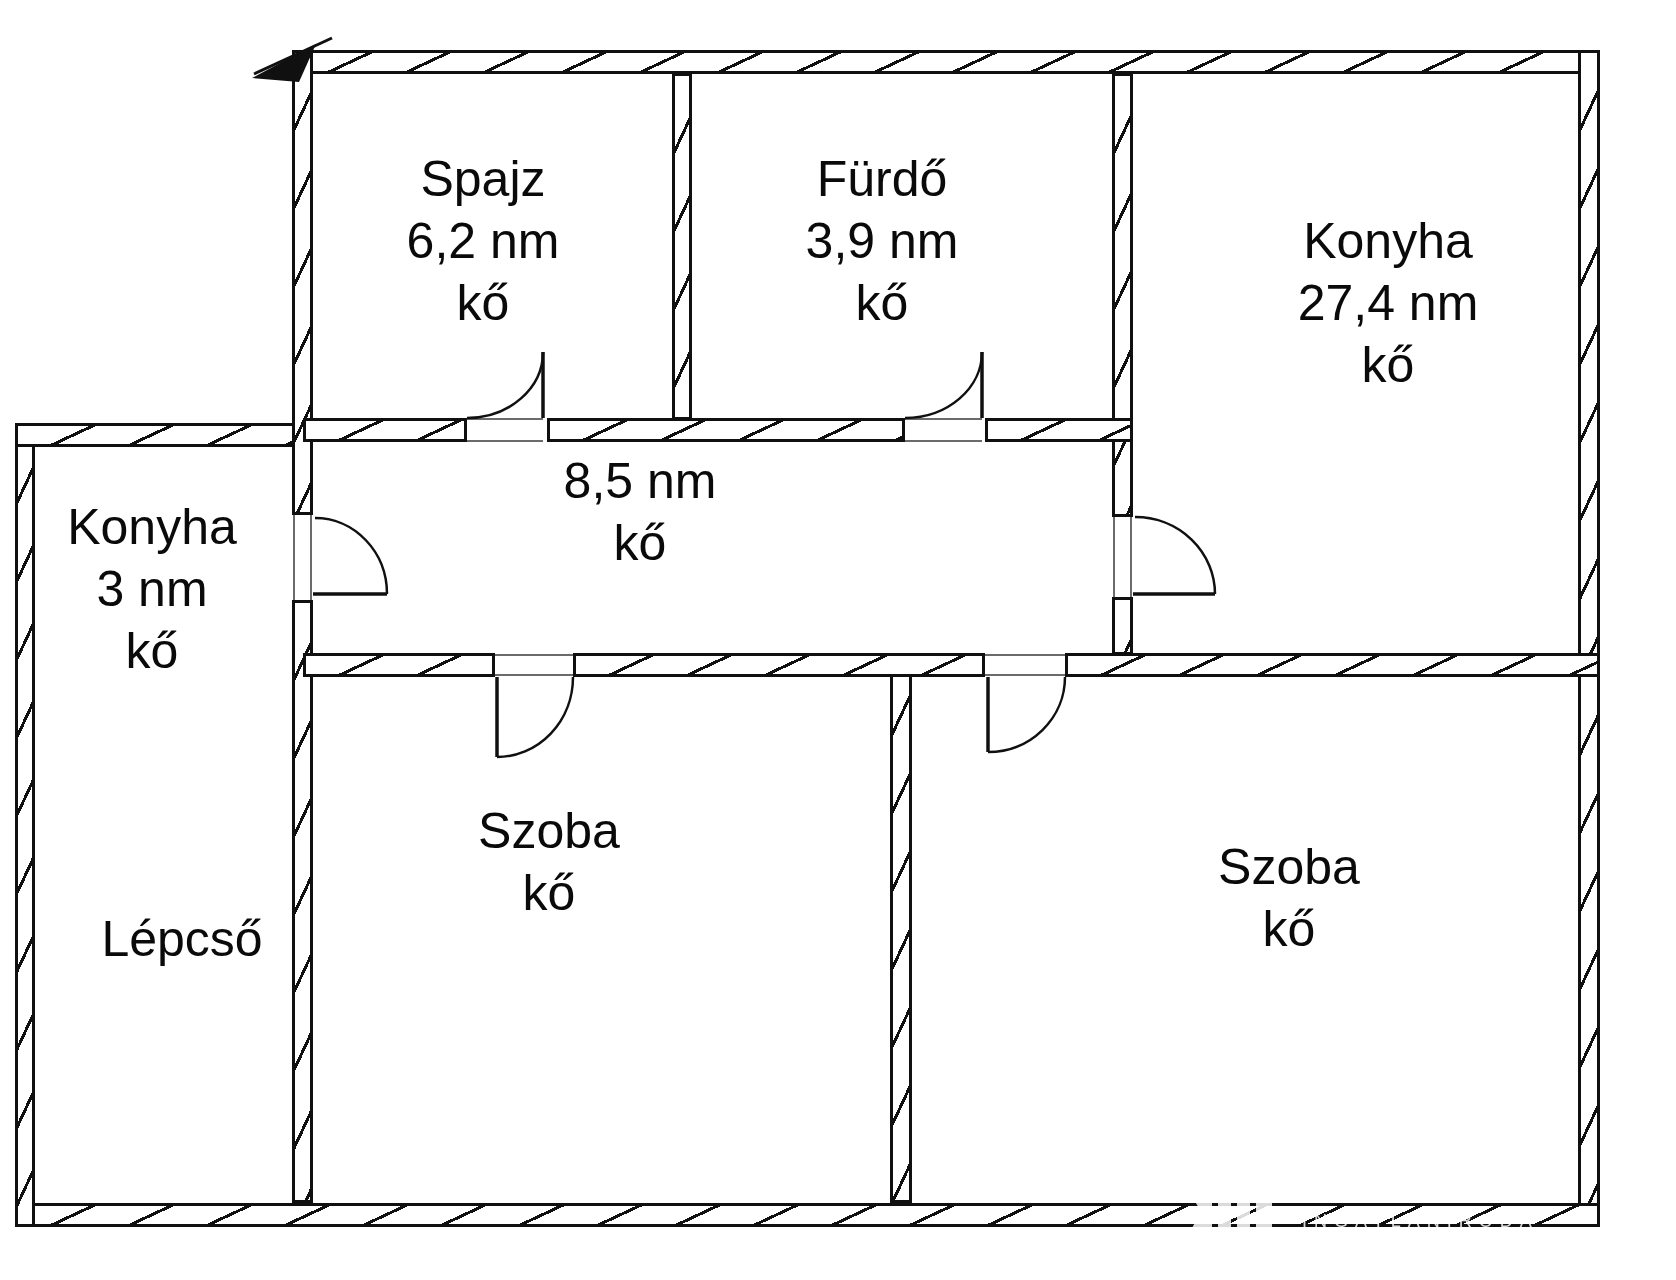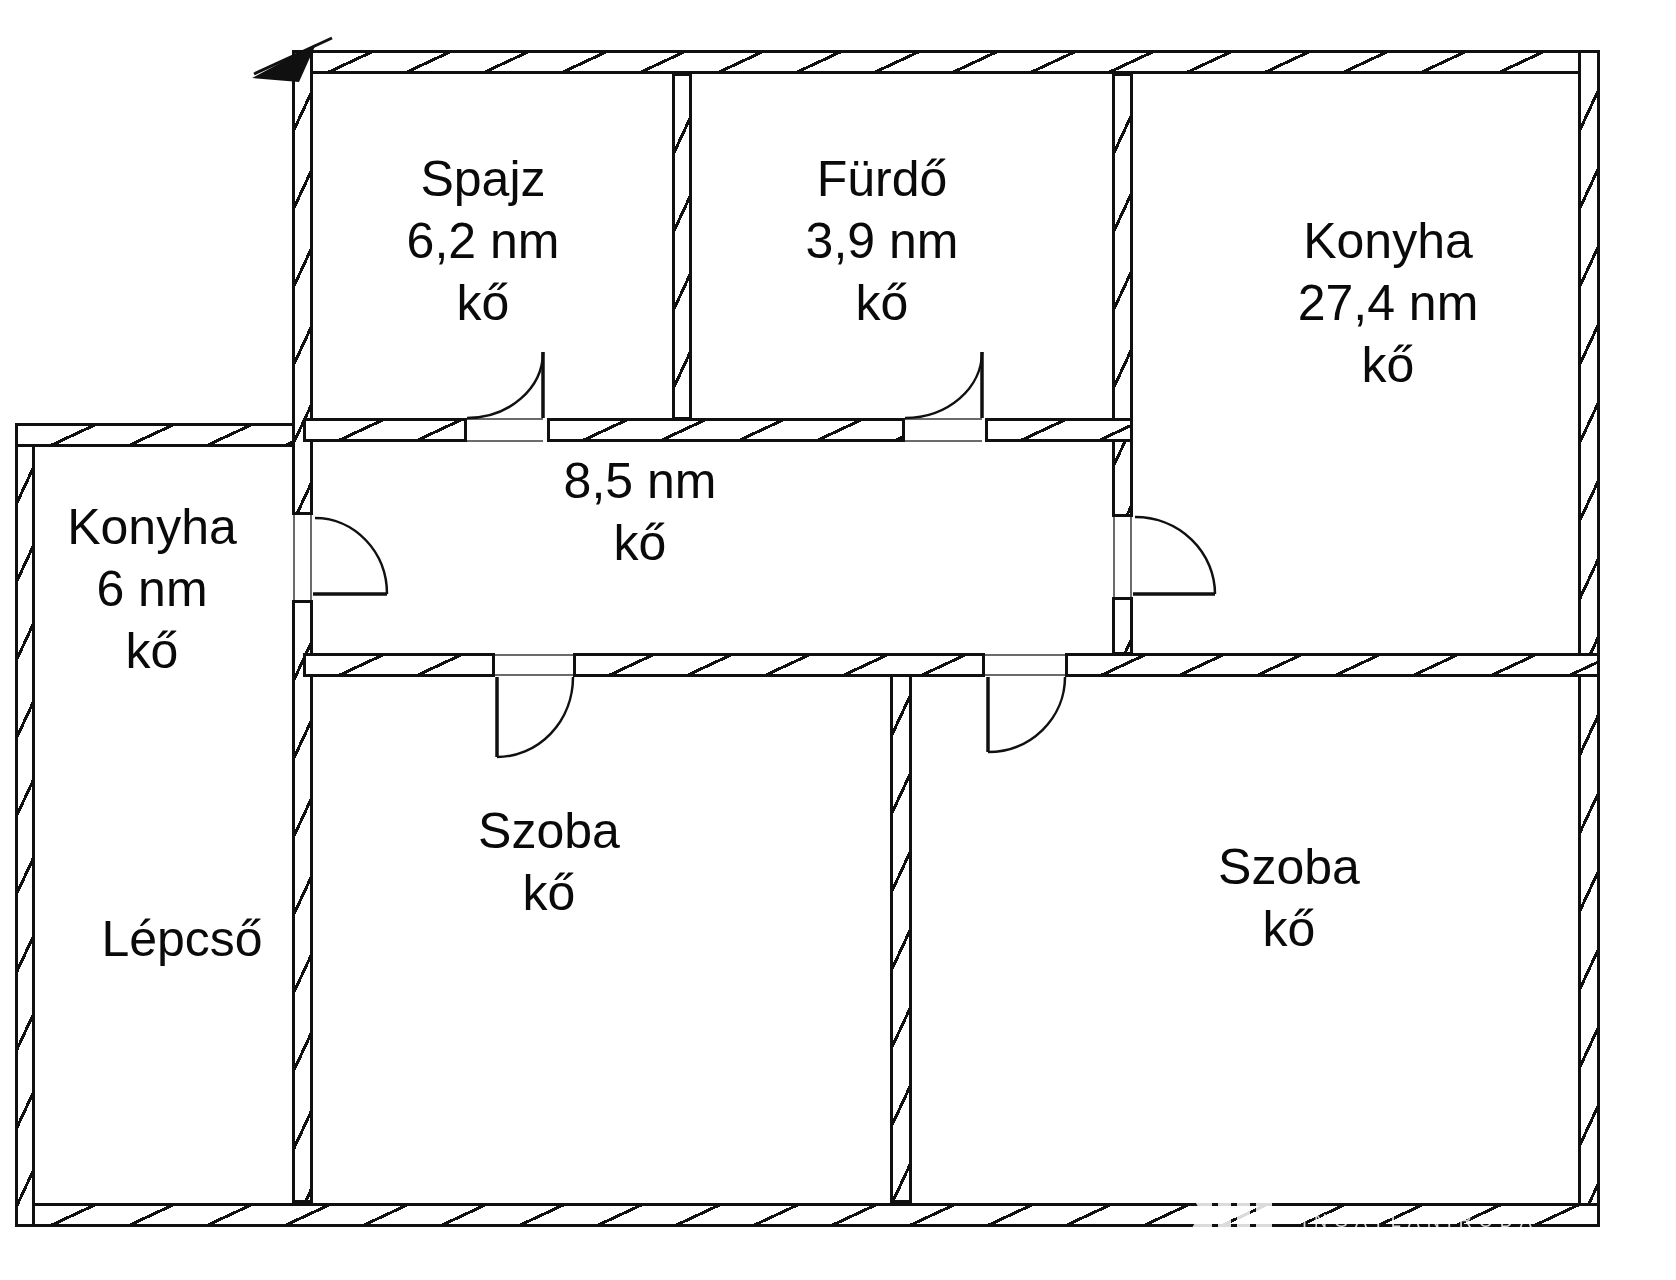--- a/index.html
+++ b/index.html
@@ -90,21 +90,21 @@
     <div>kő</div>
   </div>
 
   <div class="room-label" style="left:640px;top:450px;">
     <div>8,5 nm</div>
     <div>kő</div>
   </div>
 
   <div class="room-label" style="left:152px;top:496px;">
     <div>Konyha</div>
-    <div>6 nm</div>
+    <div>3 nm</div>
     <div>kő</div>
   </div>
 
   <div class="room-label" style="left:182px;top:908px;">
     <div>Lépcső</div>
   </div>
 
   <div class="room-label" style="left:549px;top:800px;">
     <div>Szoba</div>
     <div>kő</div>

